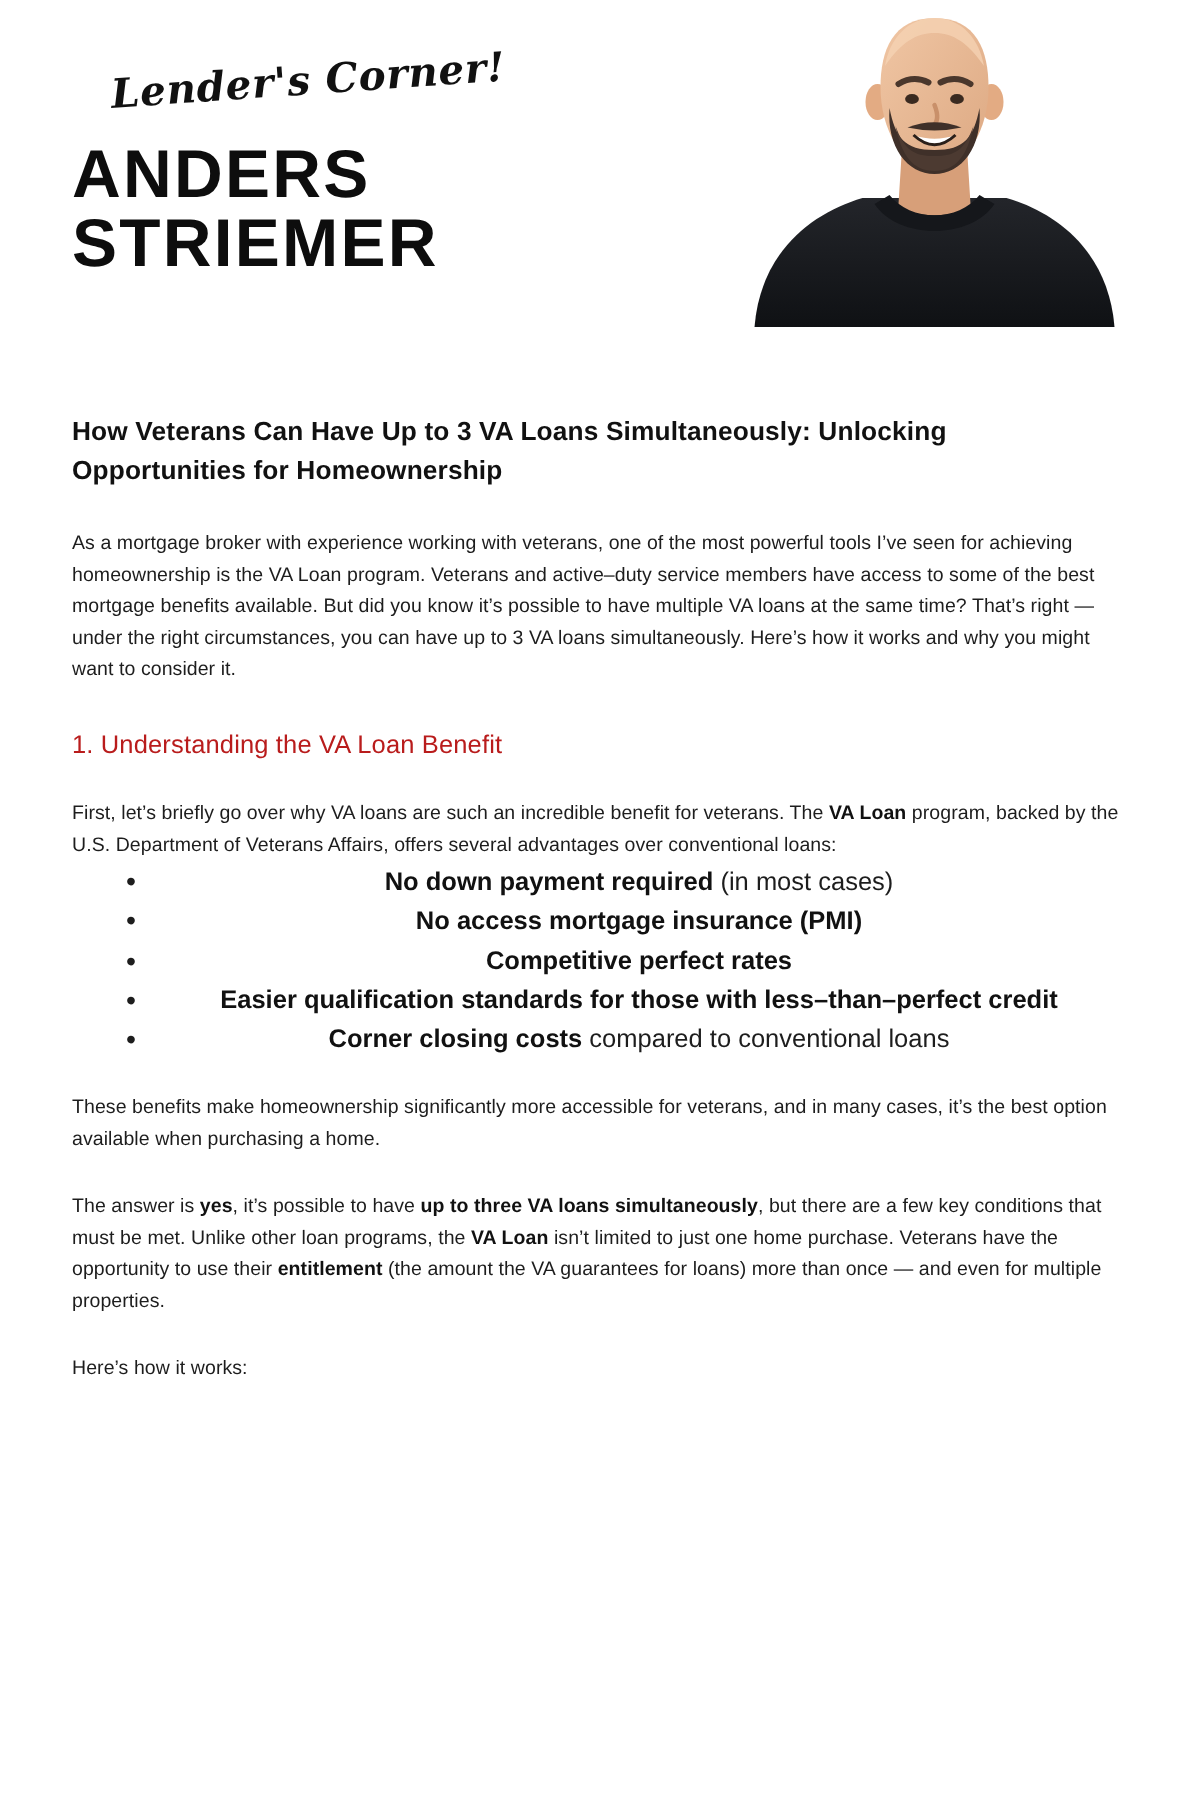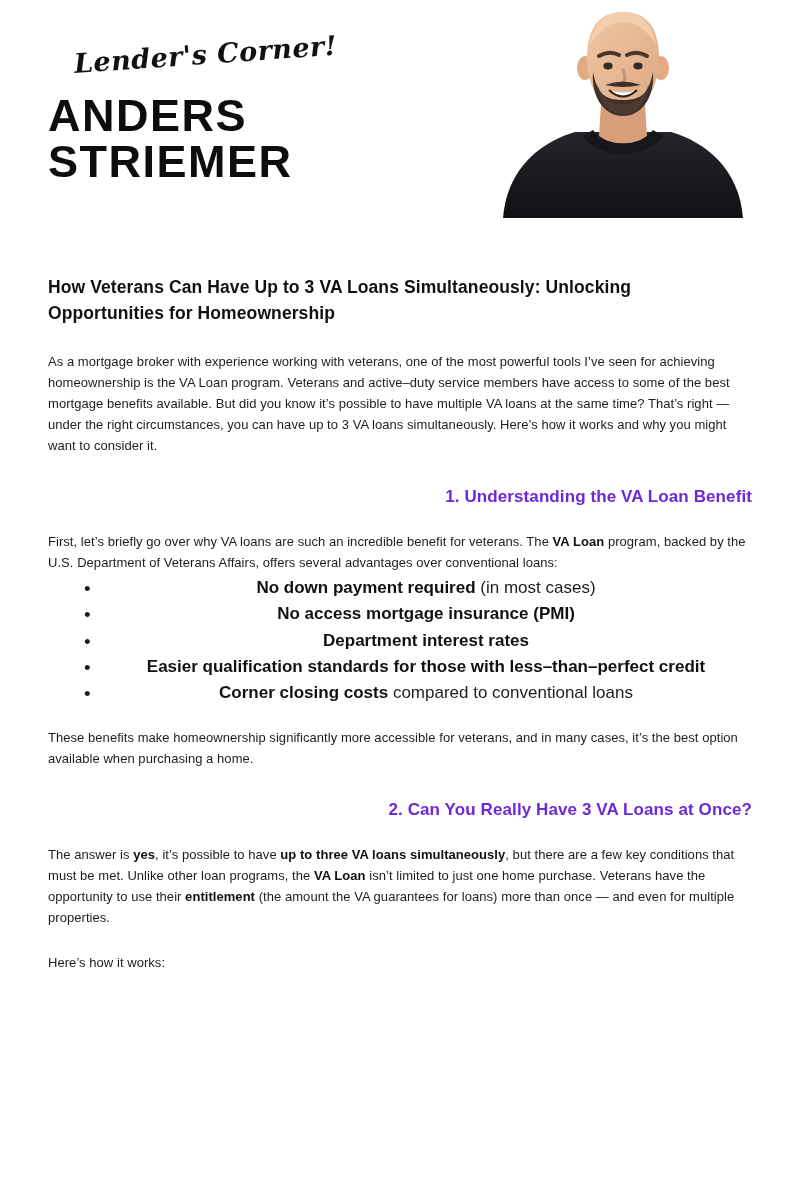--- a/index.html
+++ b/index.html
@@ -76,26 +76,25 @@
     margin-top: 36px;
   }
   p.body {
     font-size: 13px;
     line-height: 1.62;
     color: #1d1d1d;
     margin: 24px 0 0 0;
     letter-spacing: 0.05px;
   }
   h2.section {
-    font-weight: bold;
+    font-weight: normal;
     font-size: 17px;
-    color: #6d28d9;
+    color: #b91c1c;
     margin: 31px 0 0 0;
     letter-spacing: 0.1px;
-    text-align: right;
   }
   ul.benefits {
     margin: 2px 0 0 0;
     padding-left: 36px;
     list-style: none;
     text-align: center;
   }
   ul.benefits li {
     font-size: 17px;
     line-height: 1.55;
@@ -184,26 +183,25 @@
 
   <p class="body">As a mortgage broker with experience working with veterans, one of the most powerful tools I’ve seen for achieving homeownership is the VA Loan program. Veterans and active–duty service members have access to some of the best mortgage benefits available. But did you know it’s possible to have multiple VA loans at the same time? That’s right — under the right circumstances, you can have up to 3 VA loans simultaneously. Here’s how it works and why you might want to consider it.</p>
 
   <h2 class="section">1. Understanding the VA Loan Benefit</h2>
 
   <p class="body"><span>First, let’s briefly go over why VA loans are such an incredible benefit for veterans. The </span><strong>VA Loan</strong><span> program, backed by the U.S. Department of Veterans Affairs, offers several advantages over conventional loans:</span></p>
 
   <ul class="benefits">
     <li><strong>No down payment required</strong><span> (in most cases)</span></li>
     <li><strong>No access mortgage insurance (PMI)</strong><span></span></li>
-    <li><strong>Department interest rates</strong><span></span></li>
+    <li><strong>Competitive perfect rates</strong><span></span></li>
     <li><strong>Easier qualification standards for those with less–than–perfect credit</strong><span></span></li>
     <li><strong>Corner closing costs</strong><span> compared to conventional loans</span></li>
   </ul>
 
   <p class="body tight">These benefits make homeownership significantly more accessible for veterans, and in many cases, it’s the best option available when purchasing a home.</p>
 
-  <h2 class="section">2. Can You Really Have 3 VA Loans at Once?</h2>
 
   <p class="body"><span>The answer is </span><strong>yes</strong><span>, it’s possible to have </span><strong>up to three VA loans simultaneously</strong><span>, but there are a few key conditions that must be met. Unlike other loan programs, the </span><strong>VA Loan</strong><span> isn’t limited to just one home purchase. Veterans have the opportunity to use their </span><strong>entitlement</strong><span> (the amount the VA guarantees for loans) more than once — and even for multiple properties.</span></p>
 
   <p class="body">Here’s how it works:</p>
 
 </div>
 
 </body></html>

